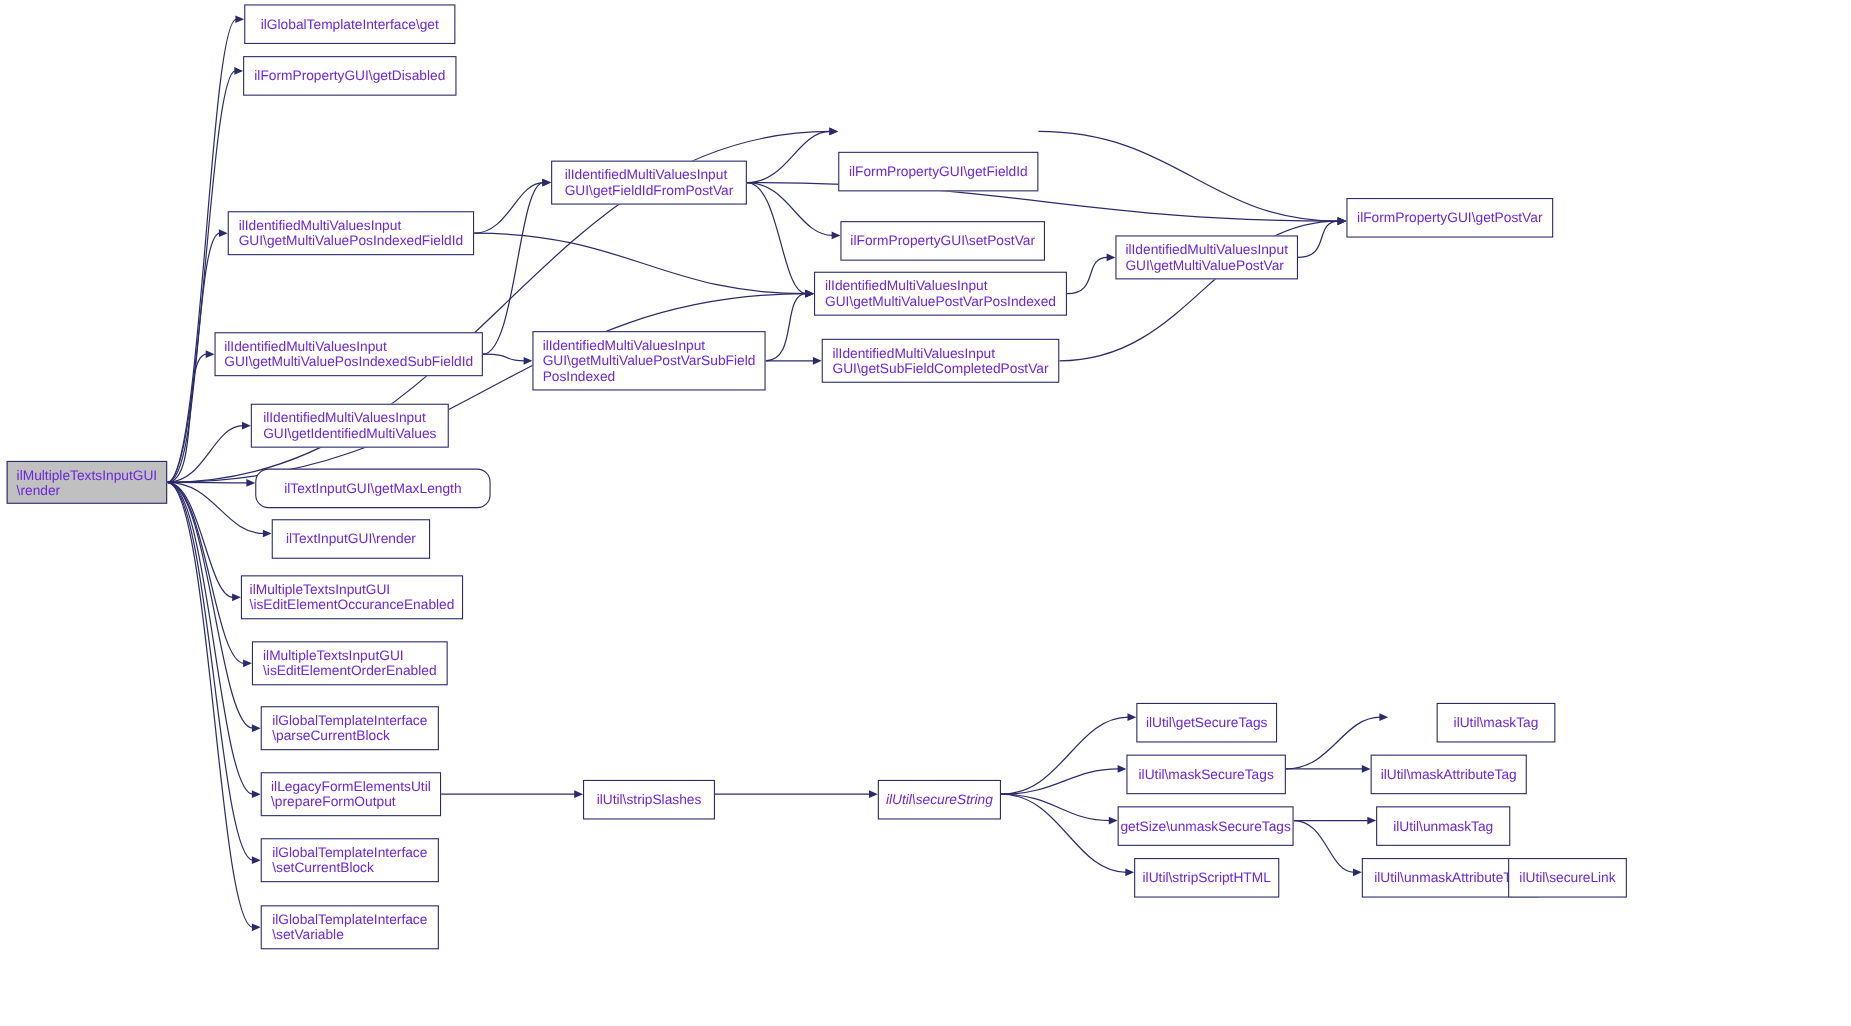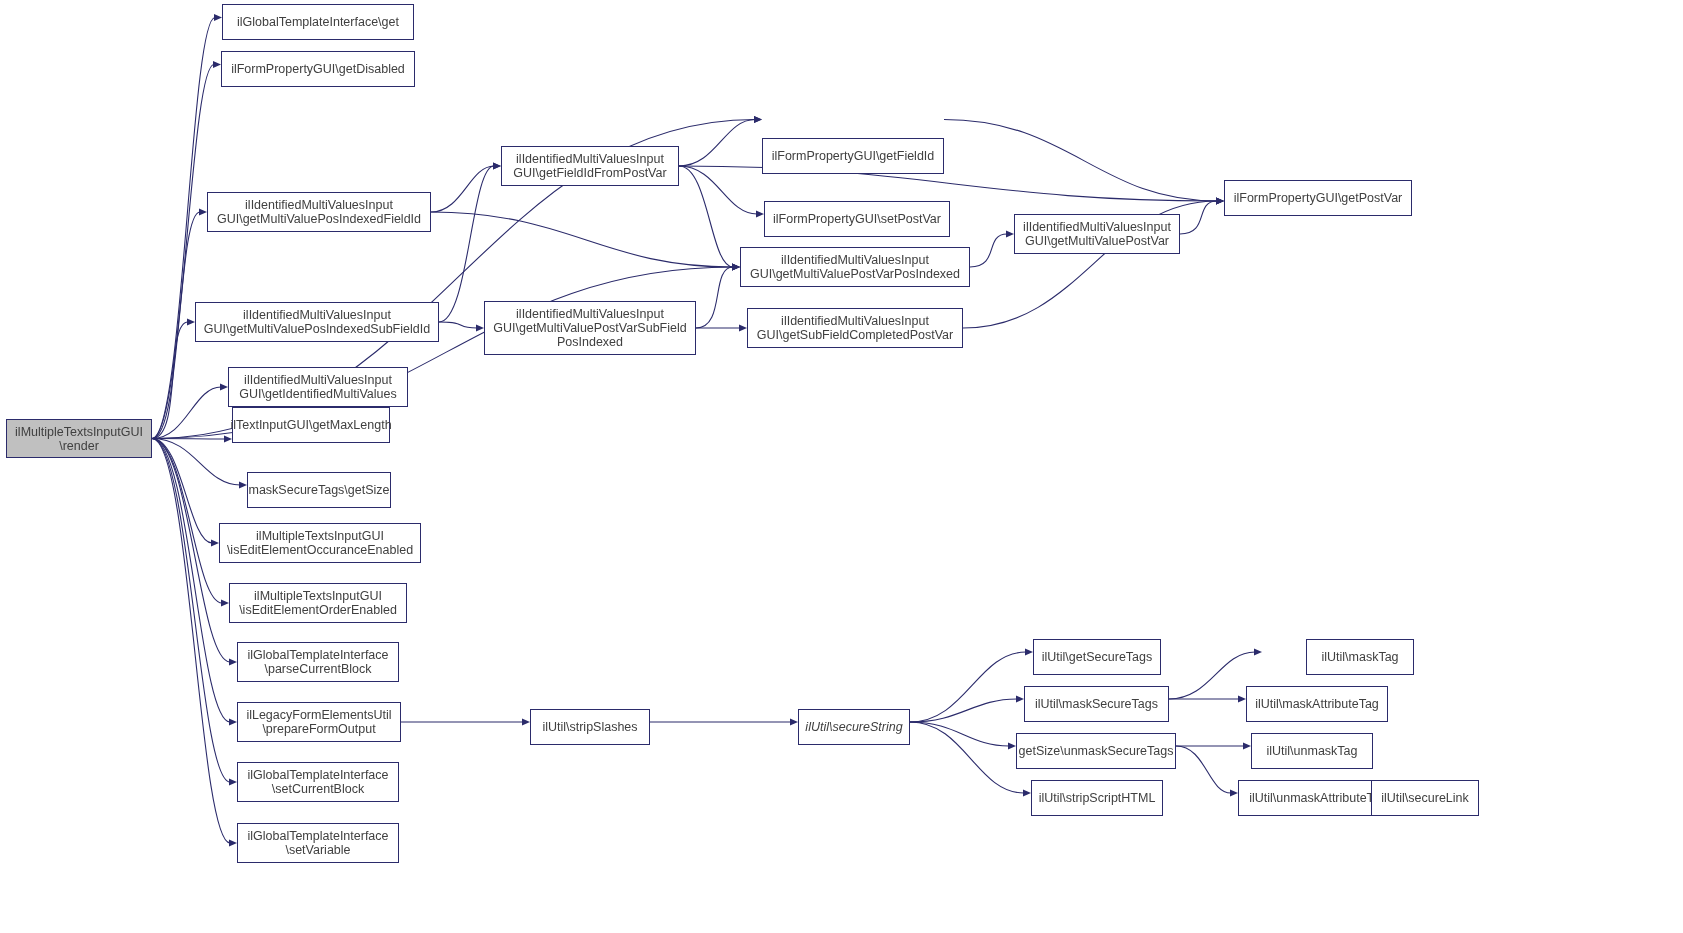--- a/index.html
+++ b/index.html
@@ -13,24 +13,24 @@
     height: 933px;
     background: #ffffff;
     font-family: "Liberation Sans", sans-serif;
     overflow: hidden;
   }
   .node {
     position: absolute;
     box-sizing: border-box;
     border: 1px solid #2b2b6b;
     background: #ffffff;
-    color: #404040;
+    color: #6d28d9;
     font-size: 12.5px;
     line-height: 14px;
-    text-align: center;
+    text-align: left;
     display: flex;
     align-items: center;
     justify-content: center;
     padding: 17px 4px;
     white-space: pre;
   }
   .node.root {
     background: #c0c0c0;
   }
   svg.edges {
@@ -155,22 +155,22 @@
 GUI\getMultiValuePostVarPosIndexed</div>
       <div class="node" style="left: 195px; top: 302px; width: 244px; height: 40px;">ilIdentifiedMultiValuesInput
 GUI\getMultiValuePosIndexedSubFieldId</div>
       <div class="node" style="left: 484px; top: 301px; width: 212px; height: 54px;">ilIdentifiedMultiValuesInput
 GUI\getMultiValuePostVarSubField
 PosIndexed</div>
       <div class="node" style="left: 747px; top: 308px; width: 216px; height: 40px;">ilIdentifiedMultiValuesInput
 GUI\getSubFieldCompletedPostVar</div>
       <div class="node" style="left: 228px; top: 367px; width: 180px; height: 40px;">ilIdentifiedMultiValuesInput
 GUI\getIdentifiedMultiValues</div>
-      <div class="node" style="left: 232px; top: 407px; width: 158px; height: 26px;">ilTextInputGUI\getMaxLength</div>
-      <div class="node" style="left: 247px; top: 472px; width: 144px; height: 26px;">maskSecureTags\getSize</div>
+      <div class="node" style="left: 232px; top: 426px; width: 214px; height: 26px; border-radius: 12px;">ilTextInputGUI\getMaxLength</div>
+      <div class="node" style="left: 247px; top: 472px; width: 144px; height: 26px;">ilTextInputGUI\render</div>
       <div class="node" style="left: 219px; top: 523px; width: 202px; height: 40px;">ilMultipleTextsInputGUI
 \isEditElementOccuranceEnabled</div>
       <div class="node" style="left: 229px; top: 583px; width: 178px; height: 40px;">ilMultipleTextsInputGUI
 \isEditElementOrderEnabled</div>
       <div class="node" style="left: 237px; top: 642px; width: 162px; height: 40px;">ilGlobalTemplateInterface
 \parseCurrentBlock</div>
       <div class="node" style="left: 237px; top: 702px; width: 164px; height: 40px;">ilLegacyFormElementsUtil
 \prepareFormOutput</div>
       <div class="node" style="left: 237px; top: 762px; width: 162px; height: 40px;">ilGlobalTemplateInterface
 \setCurrentBlock</div>

